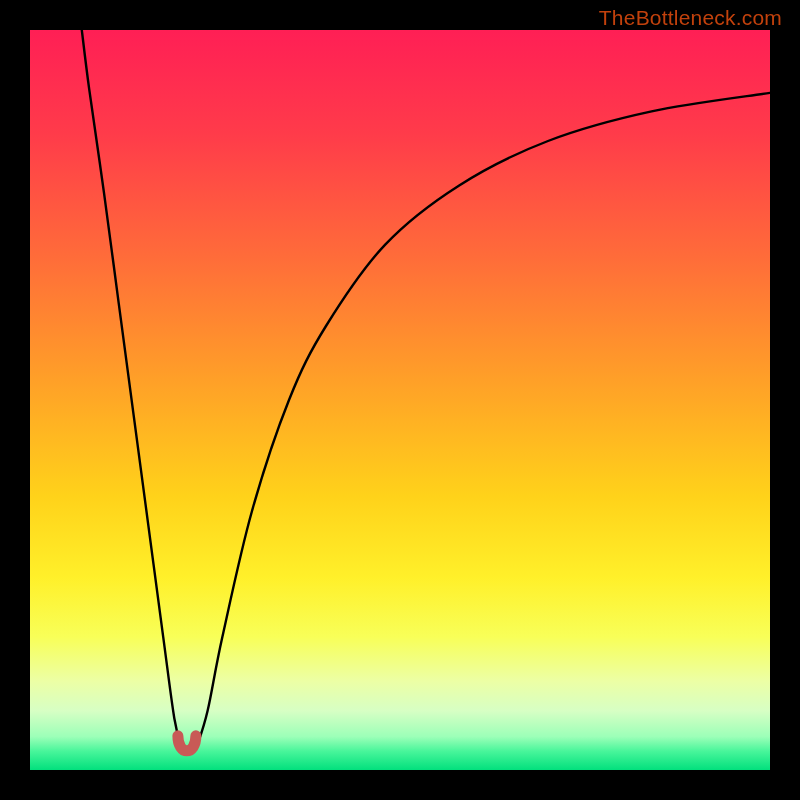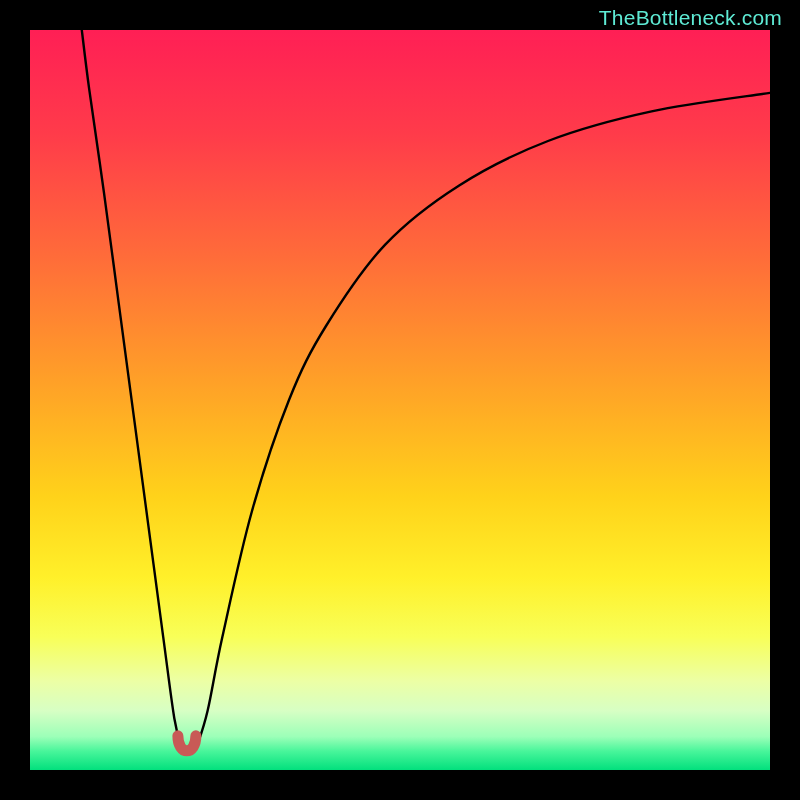--- a/index.html
+++ b/index.html
@@ -31,21 +31,21 @@
     position: absolute;
     left: 0;
     top: 0;
     width: 100%;
     height: 100%;
   }
   .watermark {
     position: absolute;
     top: 6px;
     right: 18px;
-    color: #5eead4;
+    color: #c2410c;
     font-size: 21px;
     font-weight: 400;
     letter-spacing: 0.2px;
   }
   svg.curves {
     position: absolute;
     left: 0;
     top: 0;
     width: 100%;
     height: 100%;

